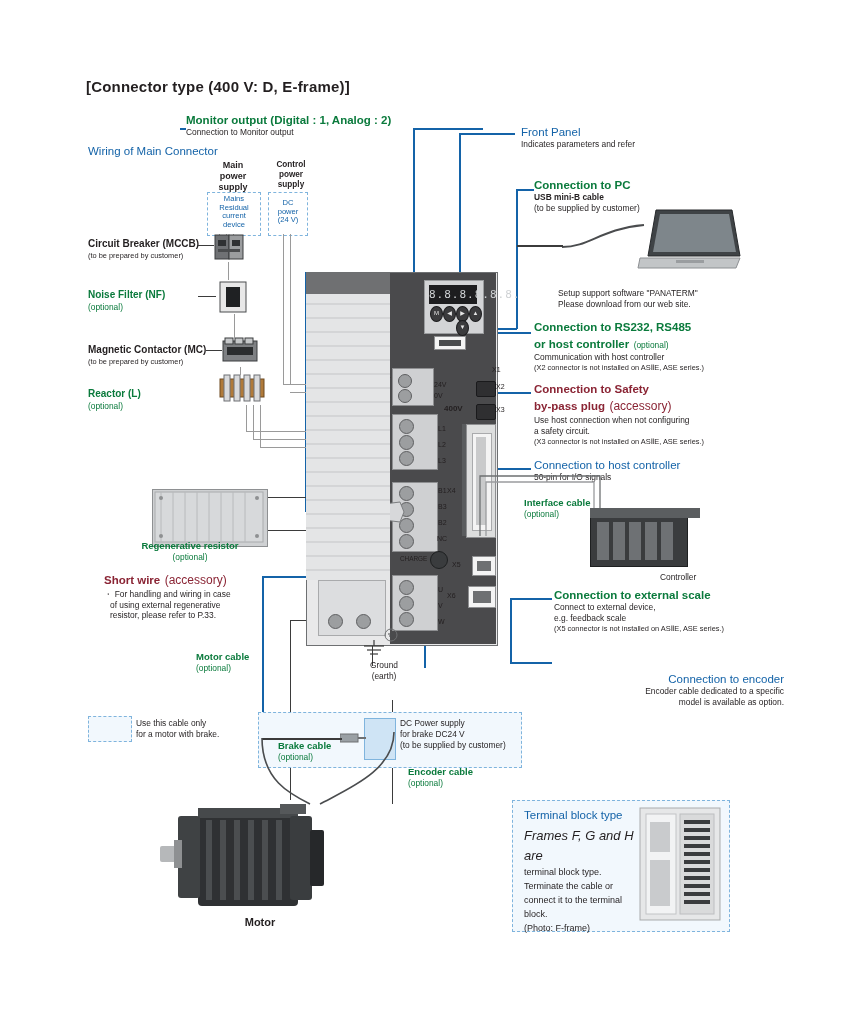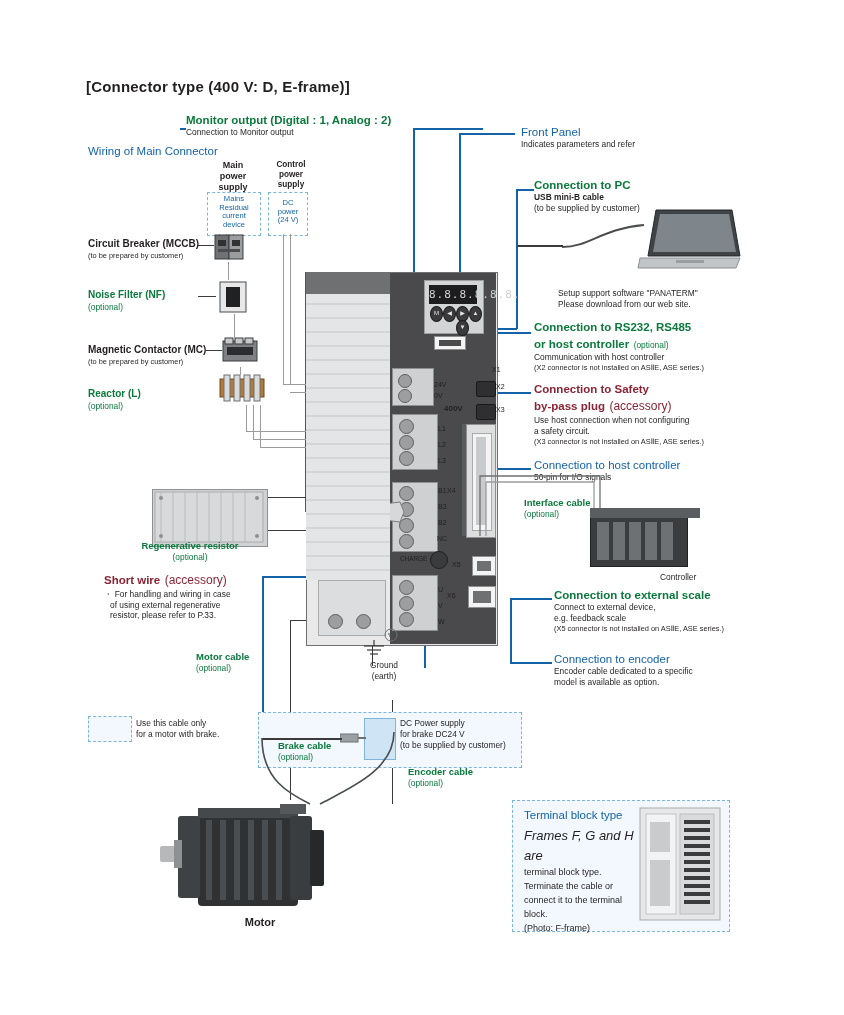--- a/index.html
+++ b/index.html
@@ -531,21 +531,21 @@
   <div class="abs" style="left:590px; top:508px; width:110px; height:10px; background:#5b5e60;"></div>
   <div class="abs sub" style="left:660px; top:572px;">Controller</div>
 
   <div class="abs" style="left:554px; top:588px; width:230px;">
     <div class="h-green">Connection to external scale</div>
     <div class="sub">Connect to external device,</div>
     <div class="sub"> e.g. feedback scale</div>
     <div class="tiny">(X5 connector is not installed on ASⅡE, ASE series.)</div>
   </div>
 
-  <div class="abs" style="left:554px; top:652px; width:230px;">
+  <div class="abs" style="left:554px; top:672px; width:230px;text-align:right;">
     <div class="h-blue">Connection to encoder</div>
     <div class="sub">Encoder cable dedicated to a specific</div>
     <div class="sub">model is available as option.</div>
   </div>
 
 
   <div class="abs" style="left:354px; top:660px; width:60px;">
     <div class="sub center">Ground</div>
     <div class="sub center">(earth)</div>
   </div>

